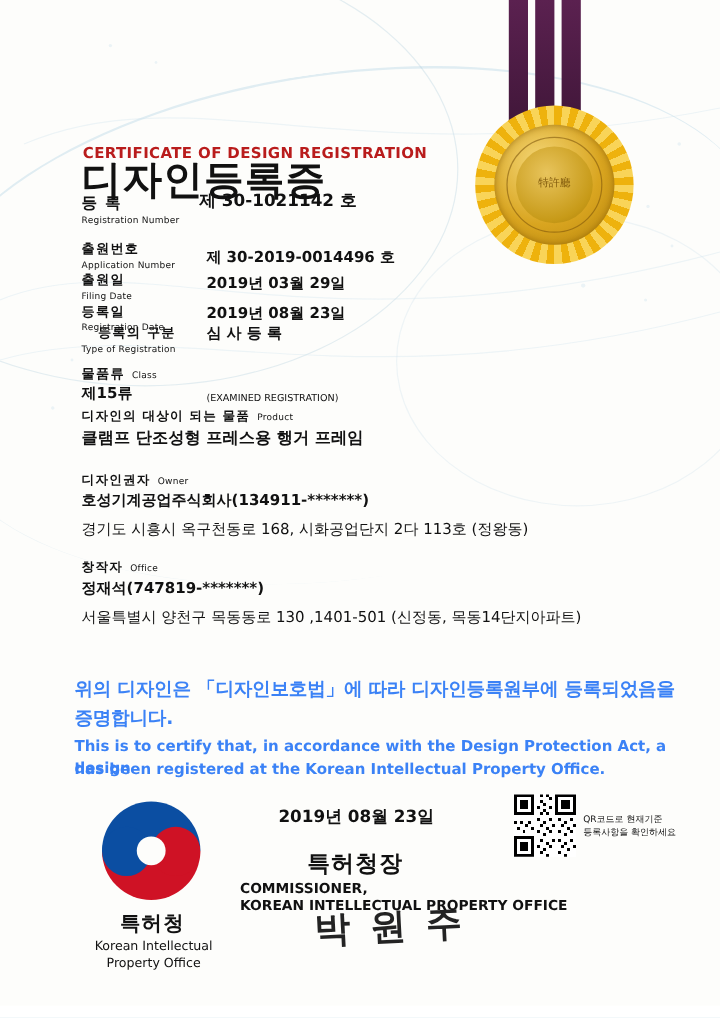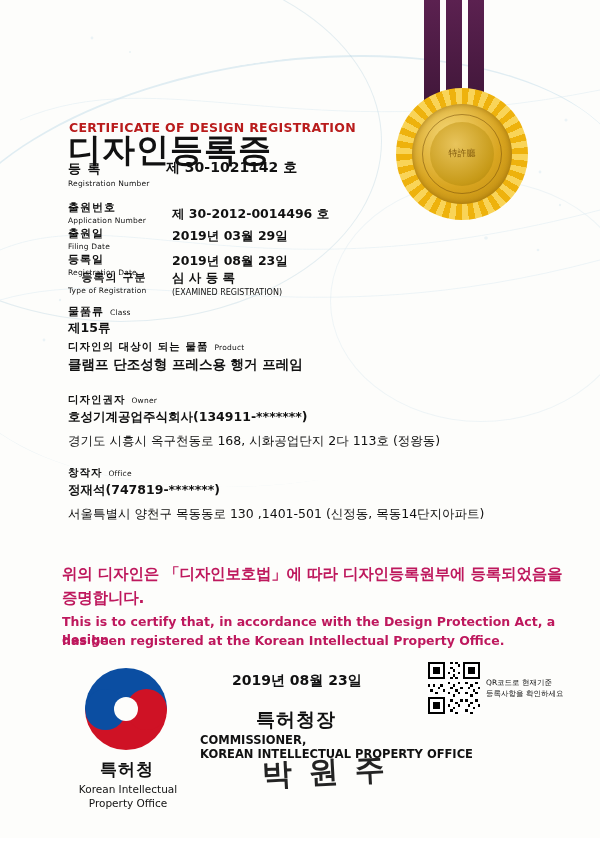--- a/index.html
+++ b/index.html
@@ -88,25 +88,25 @@
     position:absolute;left:69px;top:120px;
     font-size:12.5px;font-weight:bold;letter-spacing:.3px;color:#b91c1c;
   }
 
   
   .field{position:absolute;}
   .lab-ko{font-size:13px;font-weight:bold;color:#111;letter-spacing:1px;}
   .lab-en{font-size:7.5px;color:#111;letter-spacing:.2px;margin-top:1px;}
   .val{font-size:14px;font-weight:bold;color:#111;}
   .val-sm{font-size:12.5px;font-weight:bold;color:#111;}
-  .val-note{font-size:8px;color:#111;font-weight:normal;}
+  .val-note{font-size:8px;color:#111;font-weight:normal;margin-top:39px;}
 
   .body-text{
     position:absolute;left:62px;
-    color:#be185d;
+    color:#3b82f6;
   }
   .body-ko{font-size:15.5px;font-weight:bold;line-height:1.55;letter-spacing:-.2px;}
   .body-en{font-size:12.5px;font-weight:bold;line-height:1.45;}
 
   
   .date-line{
     position:absolute;left:232px;top:672px;
     font-size:14px;font-weight:bold;color:#111;
   }
   .commissioner-ko{
@@ -218,21 +218,21 @@
   <div class="field" style="left:68px;top:160px;">
     <div class="lab-ko">등 록</div>
     <div class="lab-en">Registration Number</div>
   </div>
   <div class="val" style="position:absolute;left:166px;top:159px;">제 30-1021142 호</div>
 
   <div class="field" style="left:68px;top:200px;">
     <div class="lab-ko" style="font-size:11px;">출원번호</div>
     <div class="lab-en">Application Number</div>
   </div>
-  <div class="val-sm" style="position:absolute;left:172px;top:206px;">제 30-2012-0014496 호</div>
+  <div class="val-sm" style="position:absolute;left:172px;top:206px;">제 30-2019-0014496 호</div>
 
   <div class="field" style="left:68px;top:226px;">
     <div class="lab-ko" style="font-size:11px;">출원일</div>
     <div class="lab-en">Filing Date</div>
   </div>
   <div class="val-sm" style="position:absolute;left:172px;top:228px;">2019년 03월 29일</div>
 
   <div class="field" style="left:68px;top:252px;">
     <div class="lab-ko" style="font-size:11px;">등록일</div>
     <div class="lab-en">Registration Date</div>

